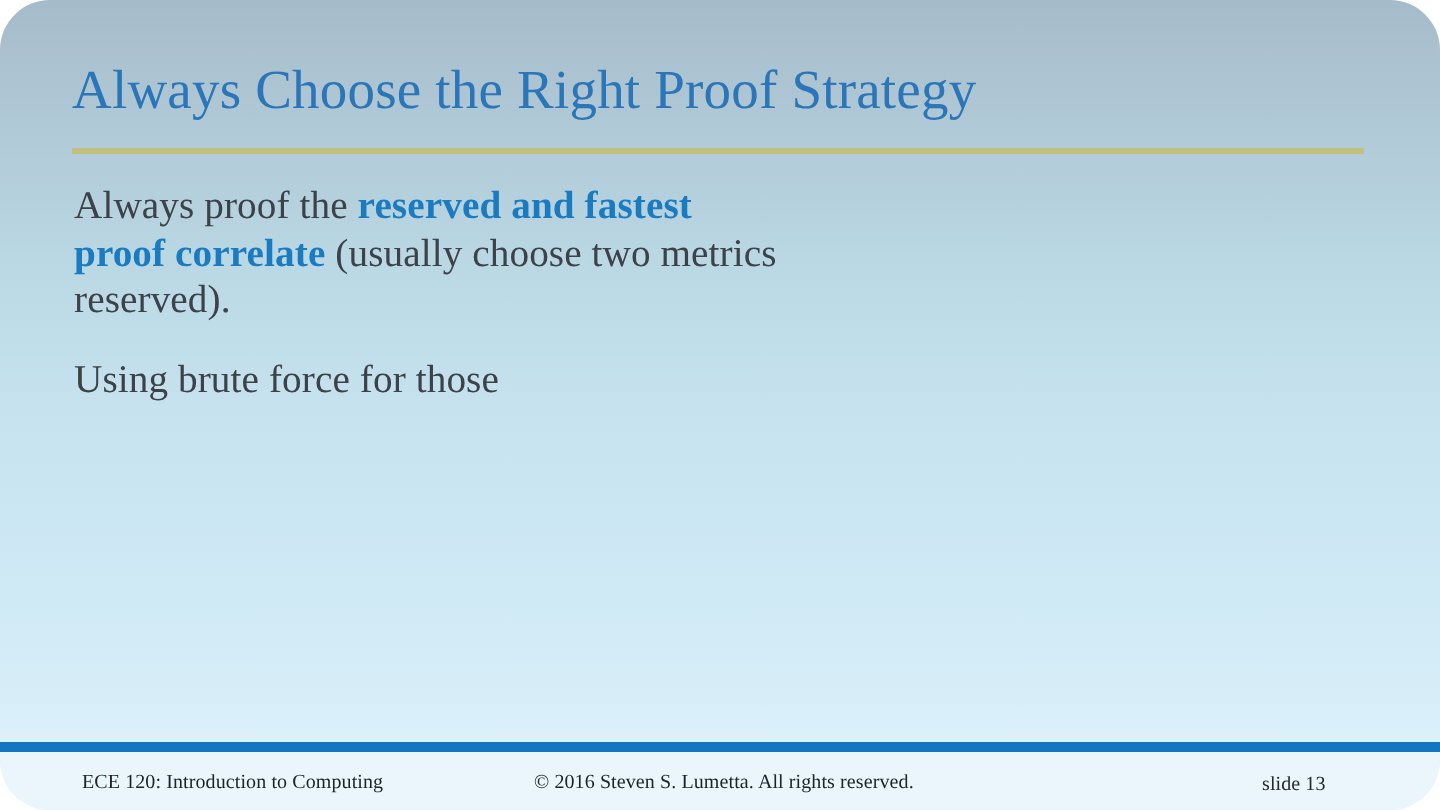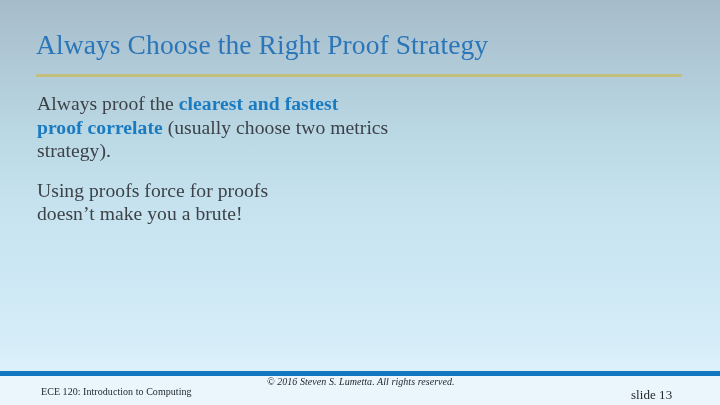--- a/index.html
+++ b/index.html
@@ -21,20 +21,21 @@
     background: linear-gradient(to bottom,
         #a6bbca 0%,
         #aec6d3 12%,
         #bad7e4 32%,
         #c6e2ef 50%,
         #cbe7f3 64%,
         #d4ecf7 82%,
         #dcf1fa 92%,
         #e2f3fb 100%);
     overflow: hidden;
+    border-radius: 25px;
   }
 
   
   .title-block {
     position: absolute;
     left: 36px;
     top: 30px;
     width: 648px;
   }
   .slide-title {
@@ -106,44 +107,43 @@
   }
   .footer-text {
     position: absolute;
     font-family: "Liberation Serif", "DejaVu Serif", serif;
     font-size: 10px;
     color: #1d2428;
     white-space: nowrap;
     letter-spacing: 0.05px;
   }
   .footer-course { left: 41px;  top: 10px; }
-  .footer-copy   { left: 267px; top: 0; font-style: italic; }
-  .footer-slide  { left: 631px; top: 11px; font-size: 13px; color: #23292e; }
+  .footer-copy   { left: 267px; top: 10px; }
+  .footer-slide  { left: 631px; top: 11px; font-size: 10px; color: #23292e; }
 </style>
 </head>
 <body>
 
 <div class="slide">
 
   <div class="title-block">
     <h1 class="slide-title">Always Choose the Right Proof Strategy</h1>
   </div>
   <div class="title-rule"></div>
 
   <div class="body-block">
 
     <p class="para">
-      <span class="nowrap-line"><span>Always proof the </span><span class="hl">clearest and fastest</span></span>
+      <span class="nowrap-line"><span>Always proof the </span><span class="hl">reserved and fastest</span></span>
       <span class="nowrap-line"><span class="hl">proof correlate</span><span> (usually choose two metrics</span></span>
-      <span class="nowrap-line">strategy).</span>
+      <span class="nowrap-line">reserved).</span>
     </p>
 
     <p class="para">
-      <span class="nowrap-line">Using proofs force for proofs</span>
-      <span class="nowrap-line">doesn’t make you a brute!</span>
+      <span class="nowrap-line">Using brute force for those</span>
     </p>
 
   </div>
 
   <div class="footer-rule"></div>
   <div class="footer">
     <div class="footer-inner">
       <span class="footer-text footer-course">ECE 120: Introduction to Computing</span>
       <span class="footer-text footer-copy">© 2016 Steven S. Lumetta.  All rights reserved.</span>
       <span class="footer-text footer-slide">slide 13</span>

